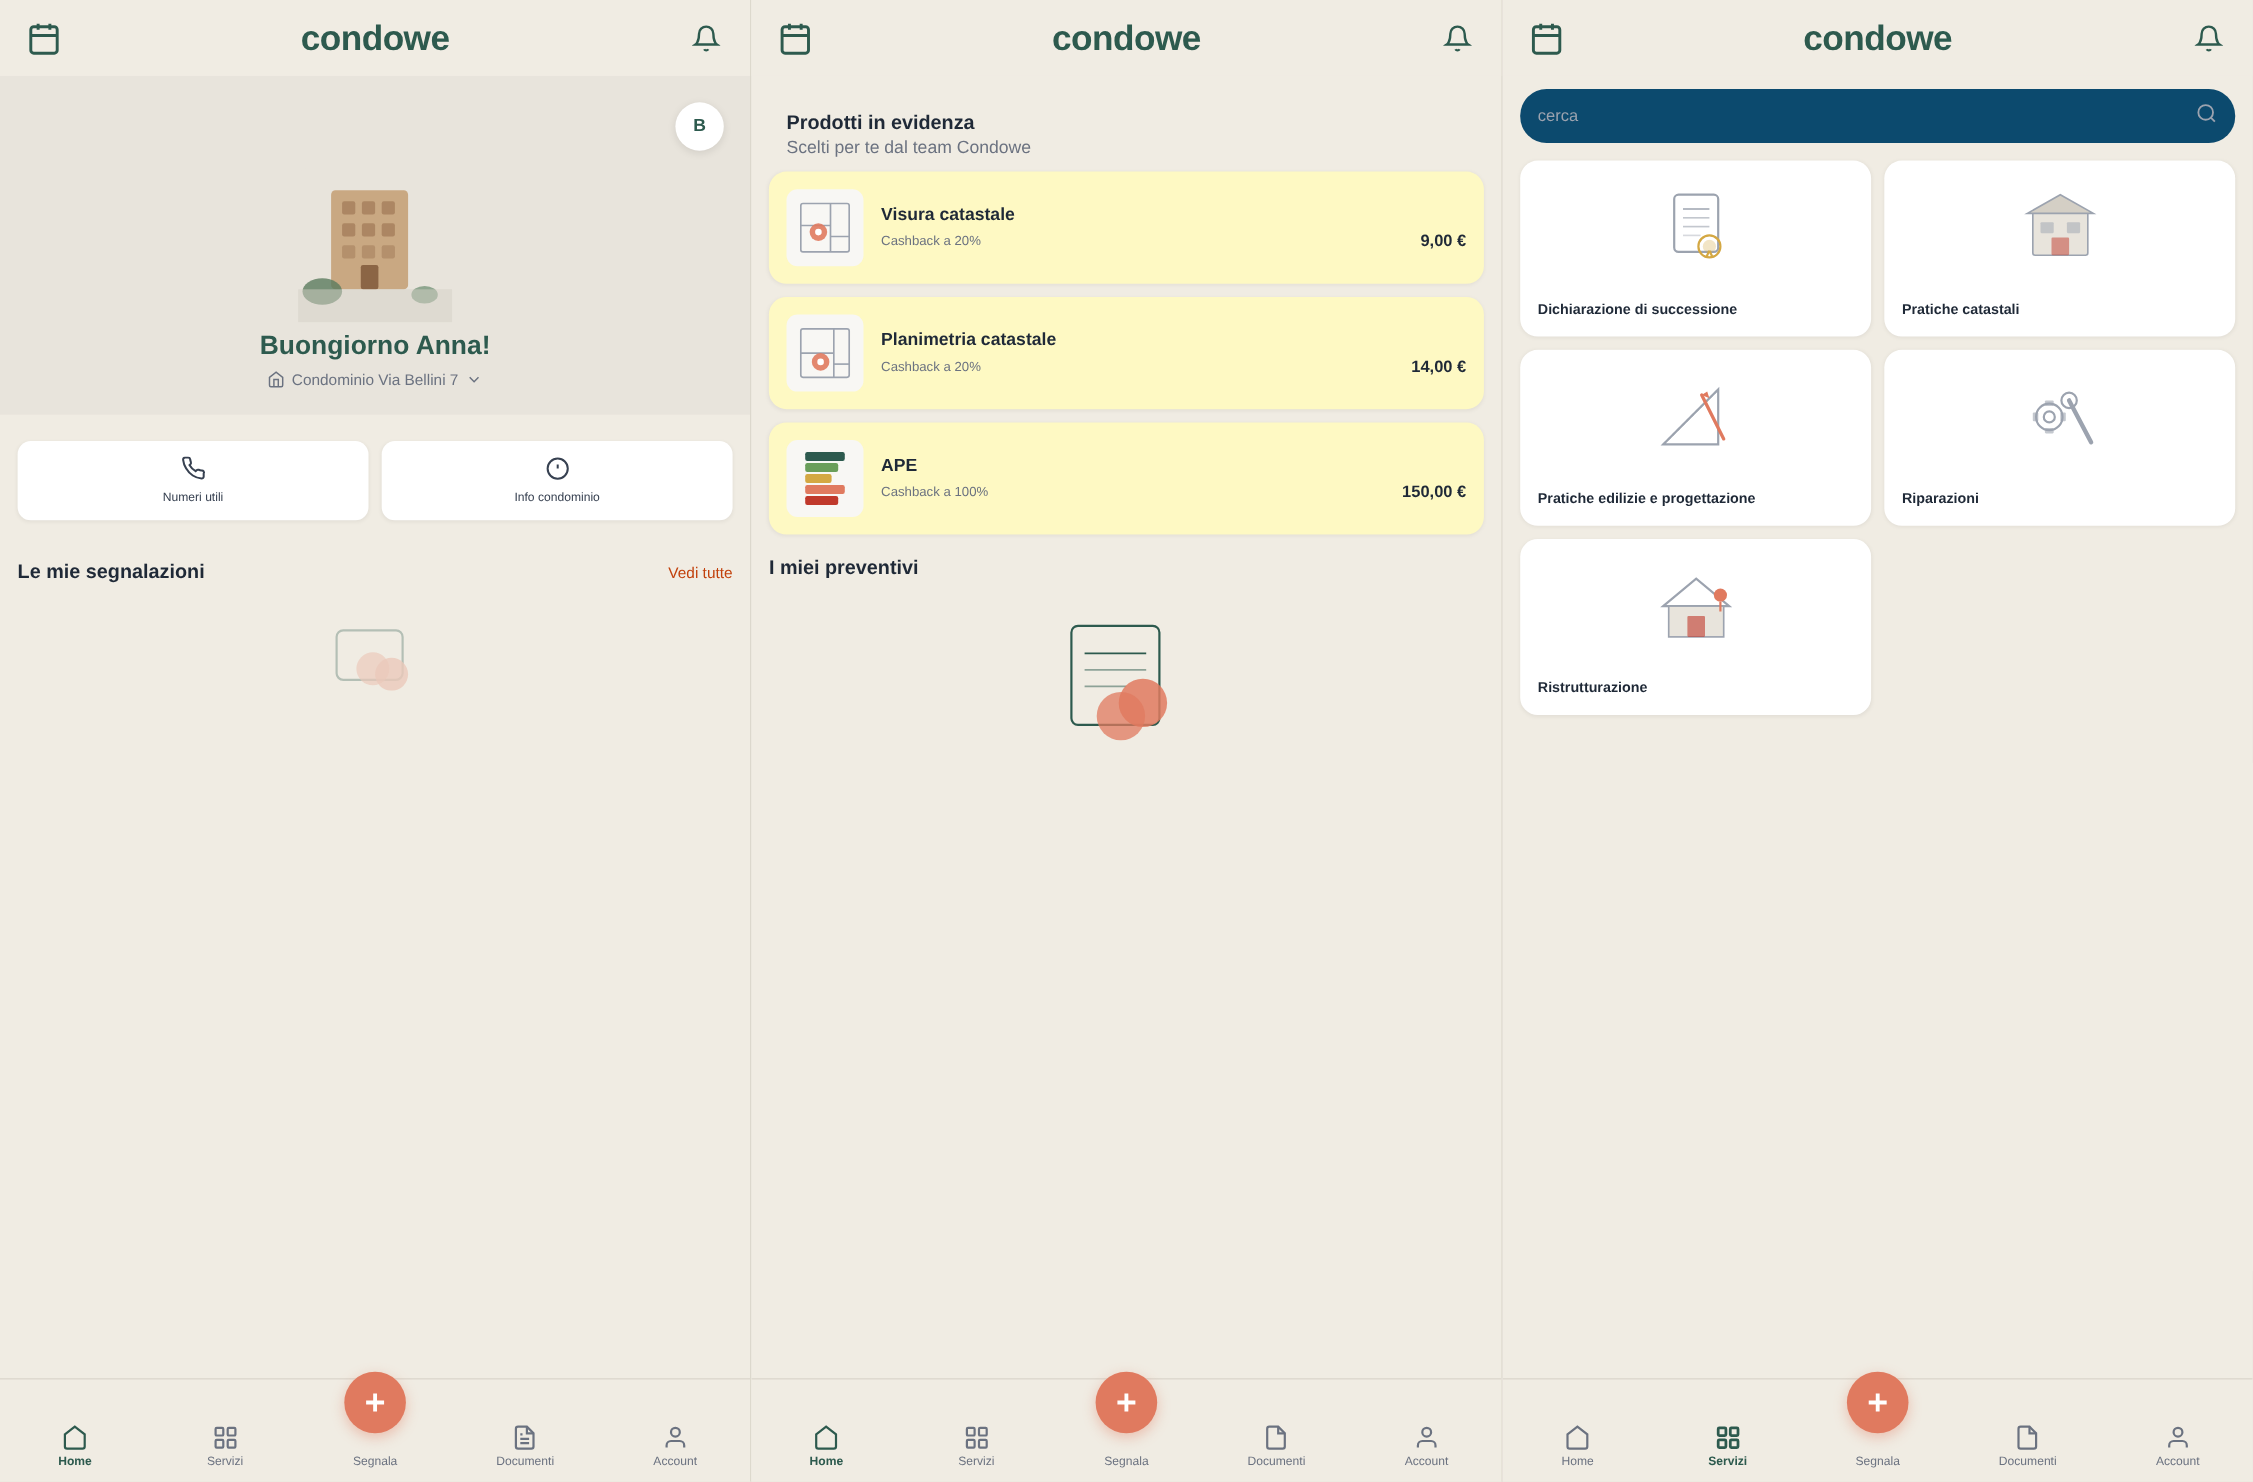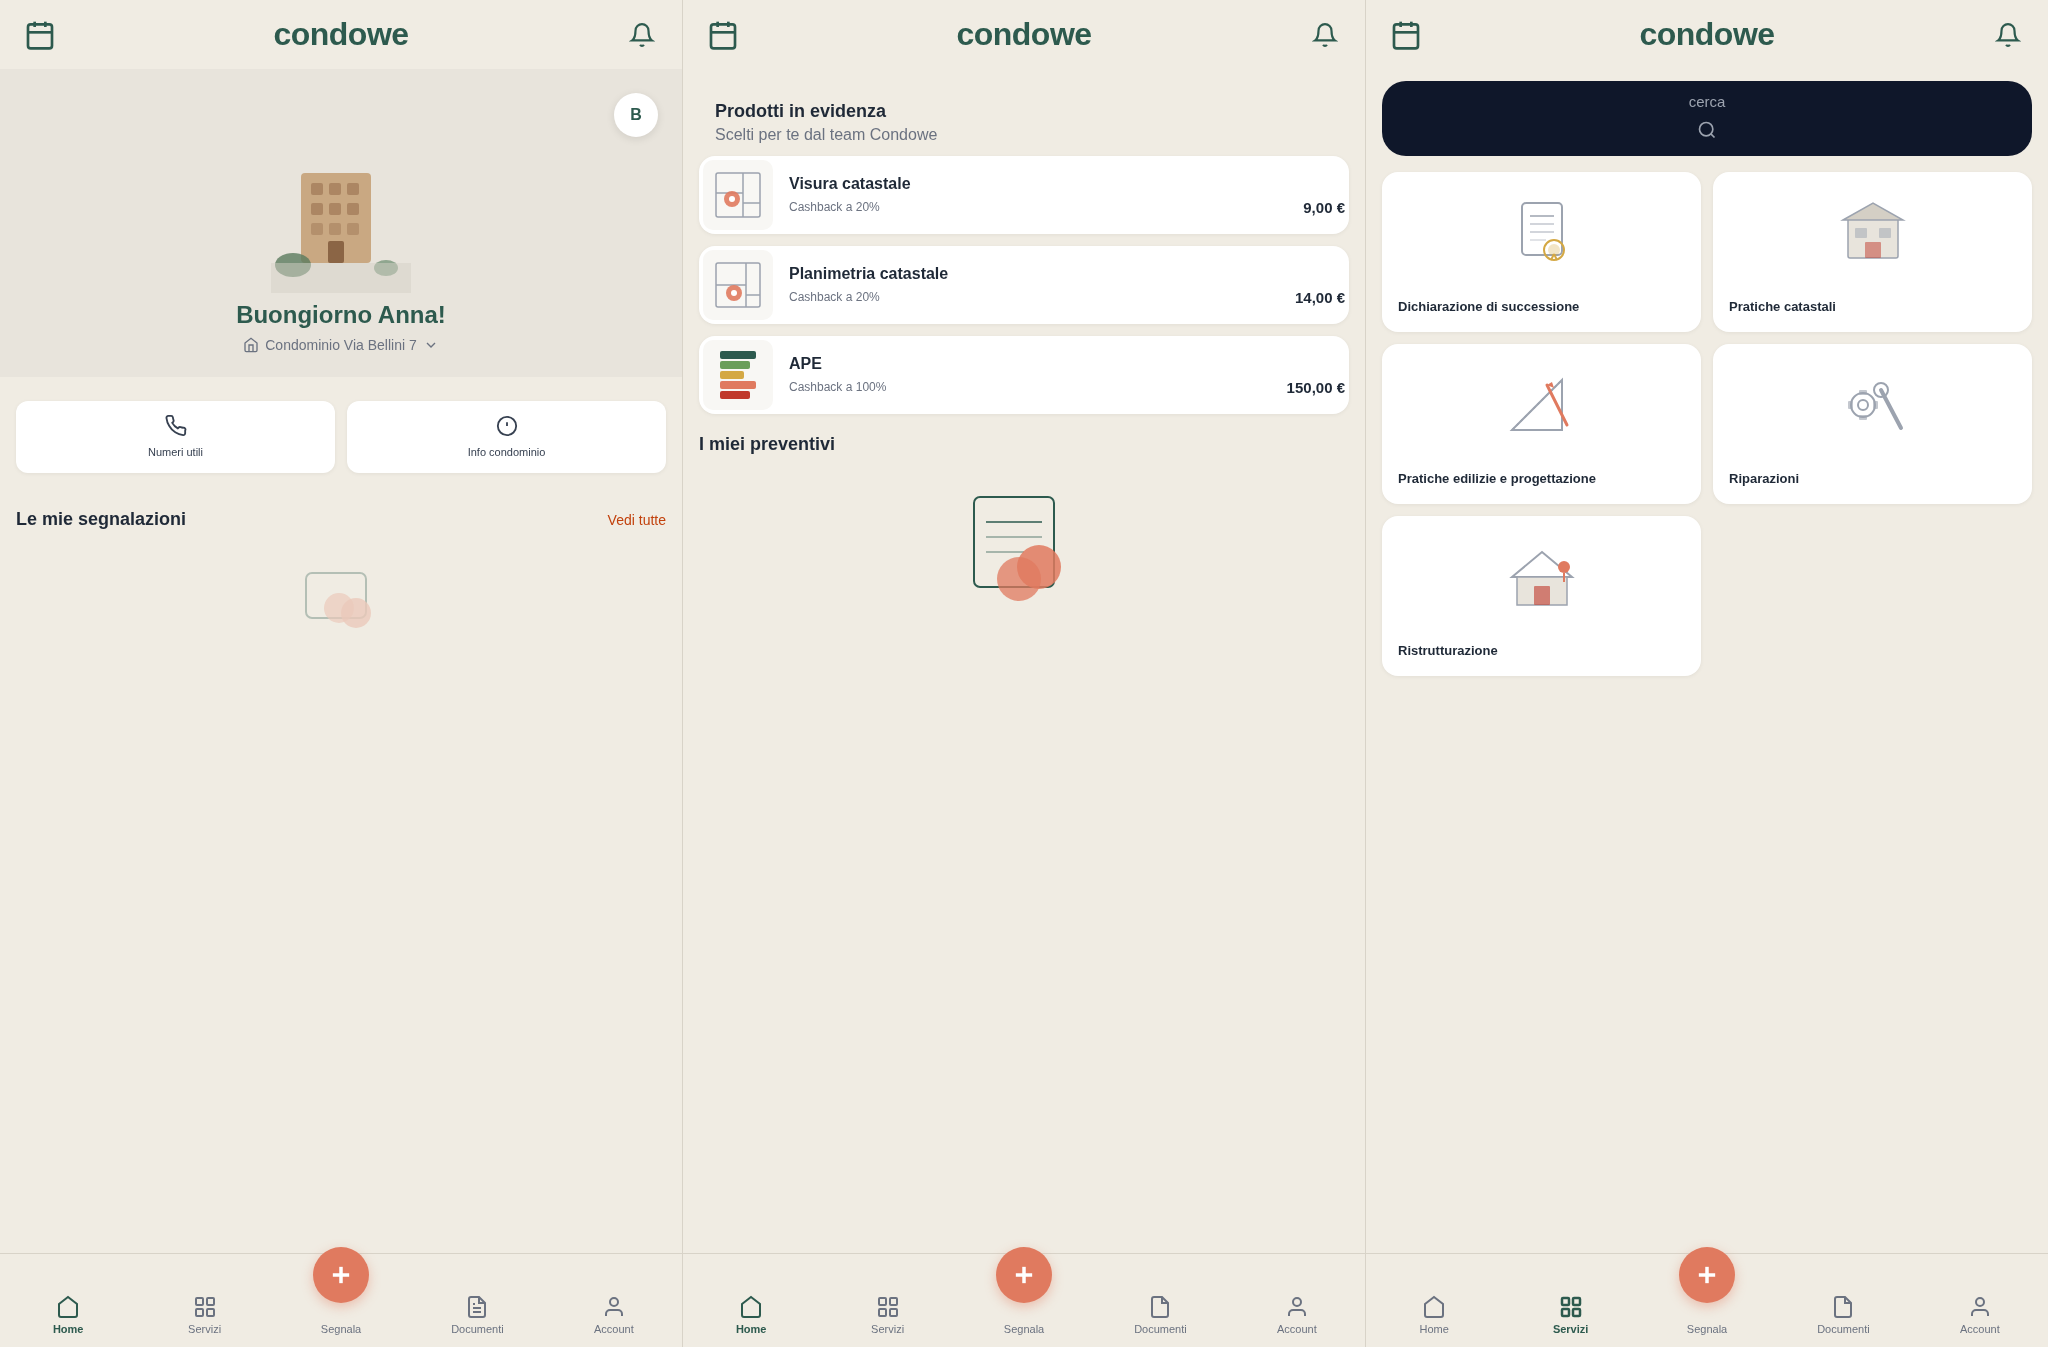--- a/index.html
+++ b/index.html
@@ -230,23 +230,23 @@
 
     
     .products-content {
       flex: 1;
       padding: 16px;
       padding-bottom: 90px;
       overflow-y: auto;
     }
 
     .product-card {
-      background: #ffffff;
+      background: #fef9c3;
       border-radius: 16px;
-      padding: 4px;
+      padding: 16px;
       display: flex;
       align-items: center;
       gap: 16px;
       margin-bottom: 12px;
       cursor: pointer;
       box-shadow: 0 1px 4px rgba(0,0,0,0.06);
     }
 
     .product-thumb {
       width: 70px;
@@ -310,28 +310,27 @@
     }
 
     
     .services-content {
       flex: 1;
       padding: 0 16px 90px;
       overflow-y: auto;
     }
 
     .search-bar {
-      background: #0f172a;
+      background: #0c4a6e;
       border-radius: 24px;
       padding: 12px 16px;
       display: flex;
       align-items: center;
       gap: 10px;
       margin: 12px 0 16px;
-      flex-direction: column;
     }
     .search-input-text {
       flex: 1;
       font-size: 15px;
       color: #9ca3af;
     }
     .search-icon svg { width: 20px; height: 20px; }
 
     .services-grid {
       display: grid;

